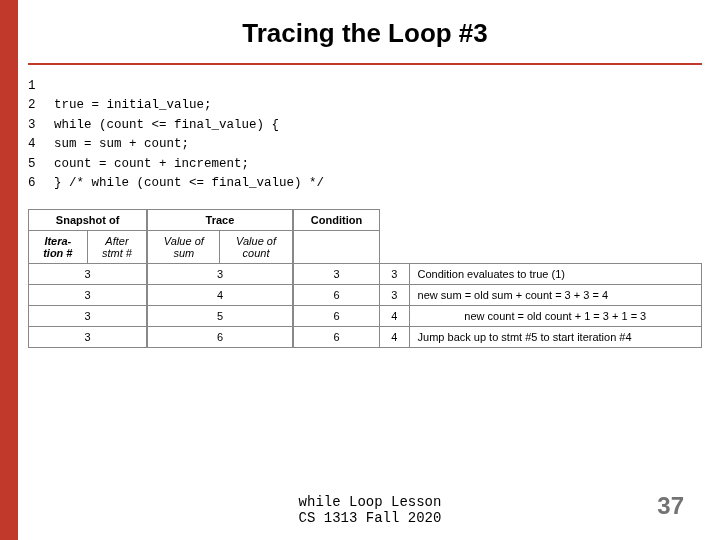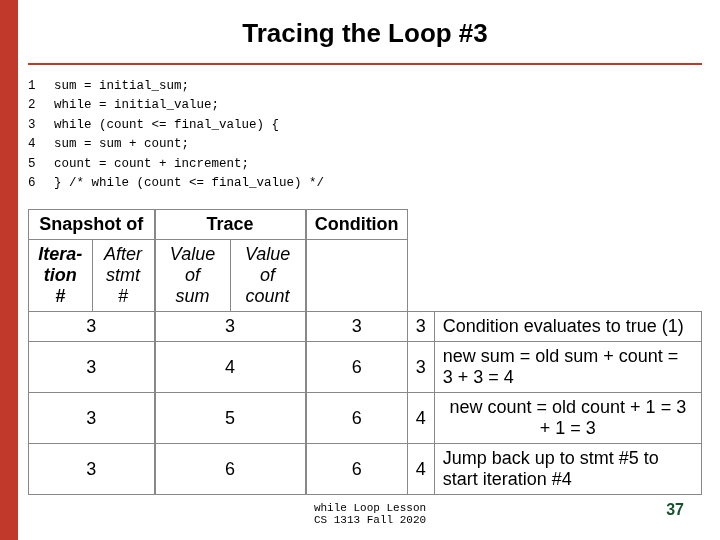--- a/index.html
+++ b/index.html
@@ -61,21 +61,21 @@
       display: inline-block;
       width: 18px;
       color: #000;
       margin-right: 8px;
     }
 
     
     .trace-table {
       width: 100%;
       border-collapse: collapse;
-      font-size: 18px;
+      font-size: 11px;
     }
 
     .trace-table th, .trace-table td {
       border: 1px solid #888;
       padding: 4px 8px;
       text-align: center;
       vertical-align: middle;
     }
 
     .trace-table thead tr th {
@@ -95,33 +95,33 @@
     }
 
     .ou-logo {
       position: absolute;
       left: 0;
       width: 52px;
       height: 52px;
     }
 
     .footer-text {
-      font-size: 11px;
+      font-size: 14px;
       text-align: center;
       color: #000;
       font-family: 'Courier New', Courier, monospace;
       margin-top: 8px;
     }
 
     .page-num {
       position: absolute;
       right: 0;
-      font-size: 16px;
-      font-weight: bold;
-      color: #14532d;
+      font-size: 24px;
+      font-weight: bold;
+      color: #737373;
     }
 
     
     .ou-circle {
       fill: none;
       stroke: #c0392b;
       stroke-width: 3;
     }
     .ou-text {
       font-family: serif;
@@ -135,25 +135,24 @@
 
 <div class="left-bar"></div>
 
 <div class="content">
   <div class="title">Tracing the Loop #3</div>
   <div class="divider"></div>
 
   <div class="code-block">
     <div class="code-line">
       <span class="line-num">1</span>
-      <span>sum   = initial_sum;</span>
     </div>
     <div class="code-line">
       <span class="line-num">2</span>
-      <span>while = initial_value;</span>
+      <span>true = initial_value;</span>
     </div>
     <div class="code-line">
       <span class="line-num">3</span>
       <span>while (count &lt;= final_value) {</span>
     </div>
     <div class="code-line">
       <span class="line-num">4</span>
       <span>     sum = sum + count;</span>
     </div>
     <div class="code-line">

